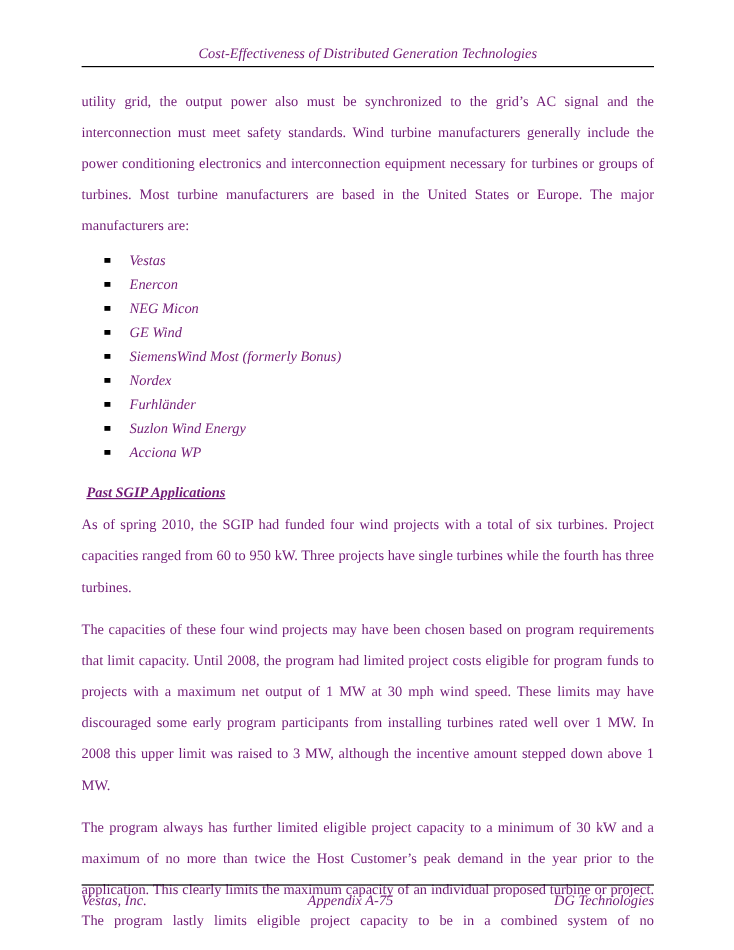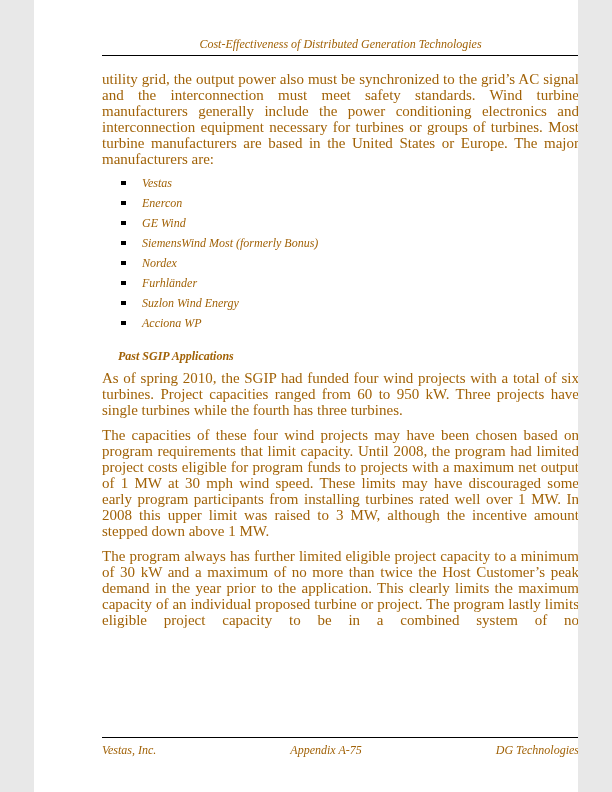--- a/index.html
+++ b/index.html
@@ -2,48 +2,48 @@
 <html><head>
 <meta charset="utf-8">
 <style>
   html, body {
     margin: 0;
     padding: 0;
     background: #e8e8e8;
   }
   .page {
     position: relative;
-    width: 544px;
+    width: 612px;
     height: 792px;
     margin: 0 auto;
     background: #ffffff;
     font-family: "Liberation Serif", "DejaVu Serif", serif;
-    color: #a16207;
+    color: #701a75;
     overflow: hidden;
   }
   .content {
     position: absolute;
     left: 68px;
     top: 0;
     width: 477px;
   }
   .header {
     margin-top: 37px;
     padding-bottom: 3px;
     border-bottom: 1.6px solid #000000;
     text-align: center;
   }
   .header-title {
     font-style: italic;
     font-size: 12px;
     line-height: 15px;
   }
   .para {
-    font-size: 15px;
-    line-height: 16px;
+    font-size: 12px;
+    line-height: 26px;
     text-align: justify;
     margin: 0;
   }
   .para-1 { margin-top: 15px; }
   .para-2 { margin-top: 5px; }
   .para-3 { margin-top: 9px; }
   .para-4 { margin-top: 9px; }
   .last-line-justify { text-align-last: justify; }
   .mfr-list {
     list-style: none;
@@ -64,21 +64,22 @@
     top: 6.5px;
     width: 4.5px;
     height: 4.5px;
     background: #000000;
   }
   .section-heading {
     font-size: 12px;
     line-height: 18px;
     font-weight: bold;
     font-style: italic;
-    margin: 15px 0 0 16px;
+    text-decoration: underline;
+    margin: 15px 0 0 4px;
   }
   .footer {
     position: absolute;
     left: 68px;
     top: 737px;
     width: 477px;
     border-top: 1.6px solid #000000;
     padding-top: 5px;
     display: flex;
     justify-content: space-between;
@@ -96,20 +97,21 @@
 
     <div class="header">
       <div class="header-title">Cost-Effectiveness of Distributed Generation Technologies</div>
     </div>
 
     <p class="para para-1">utility grid, the output power also must be synchronized to the grid’s AC signal and the interconnection must meet safety standards.  Wind turbine manufacturers generally include the power conditioning electronics and interconnection equipment necessary for turbines or groups of turbines.  Most turbine manufacturers are based in the United States or Europe.  The major manufacturers are:</p>
 
     <ul class="mfr-list">
       <li><span class="bullet"></span><span>Vestas</span></li>
       <li><span class="bullet"></span><span>Enercon</span></li>
+      <li><span class="bullet"></span><span>NEG Micon</span></li>
       <li><span class="bullet"></span><span>GE Wind</span></li>
       <li><span class="bullet"></span><span>SiemensWind Most (formerly Bonus)</span></li>
       <li><span class="bullet"></span><span>Nordex</span></li>
       <li><span class="bullet"></span><span>Furhländer</span></li>
       <li><span class="bullet"></span><span>Suzlon Wind Energy</span></li>
       <li><span class="bullet"></span><span>Acciona WP</span></li>
     </ul>
 
     <h2 class="section-heading">Past SGIP Applications</h2>
 

